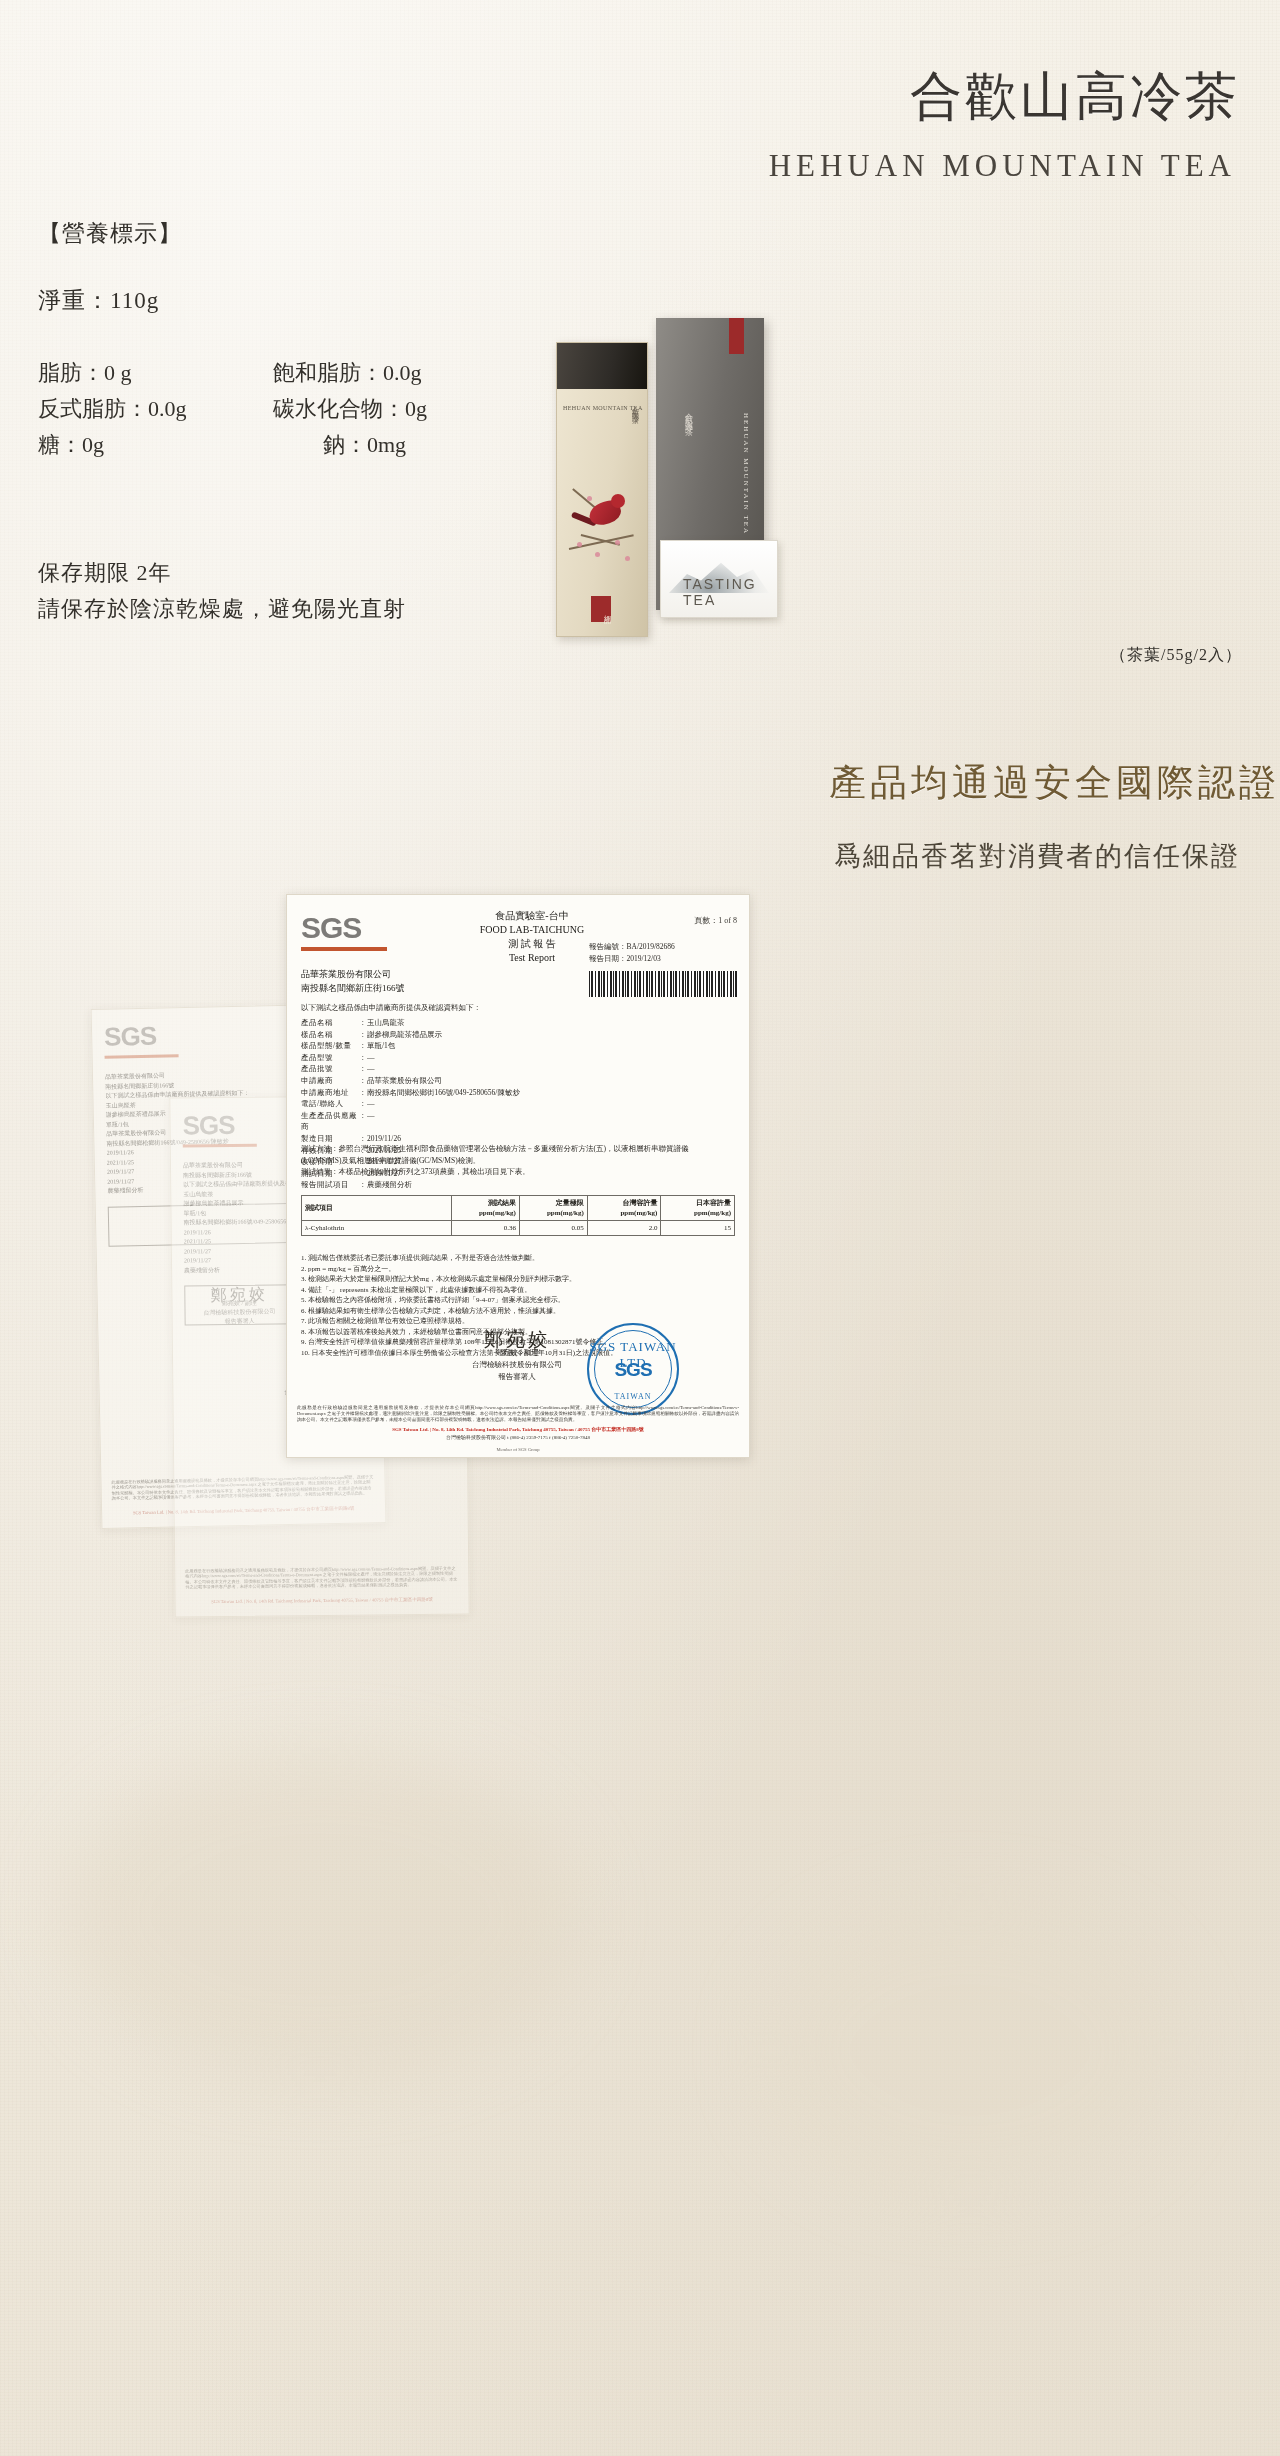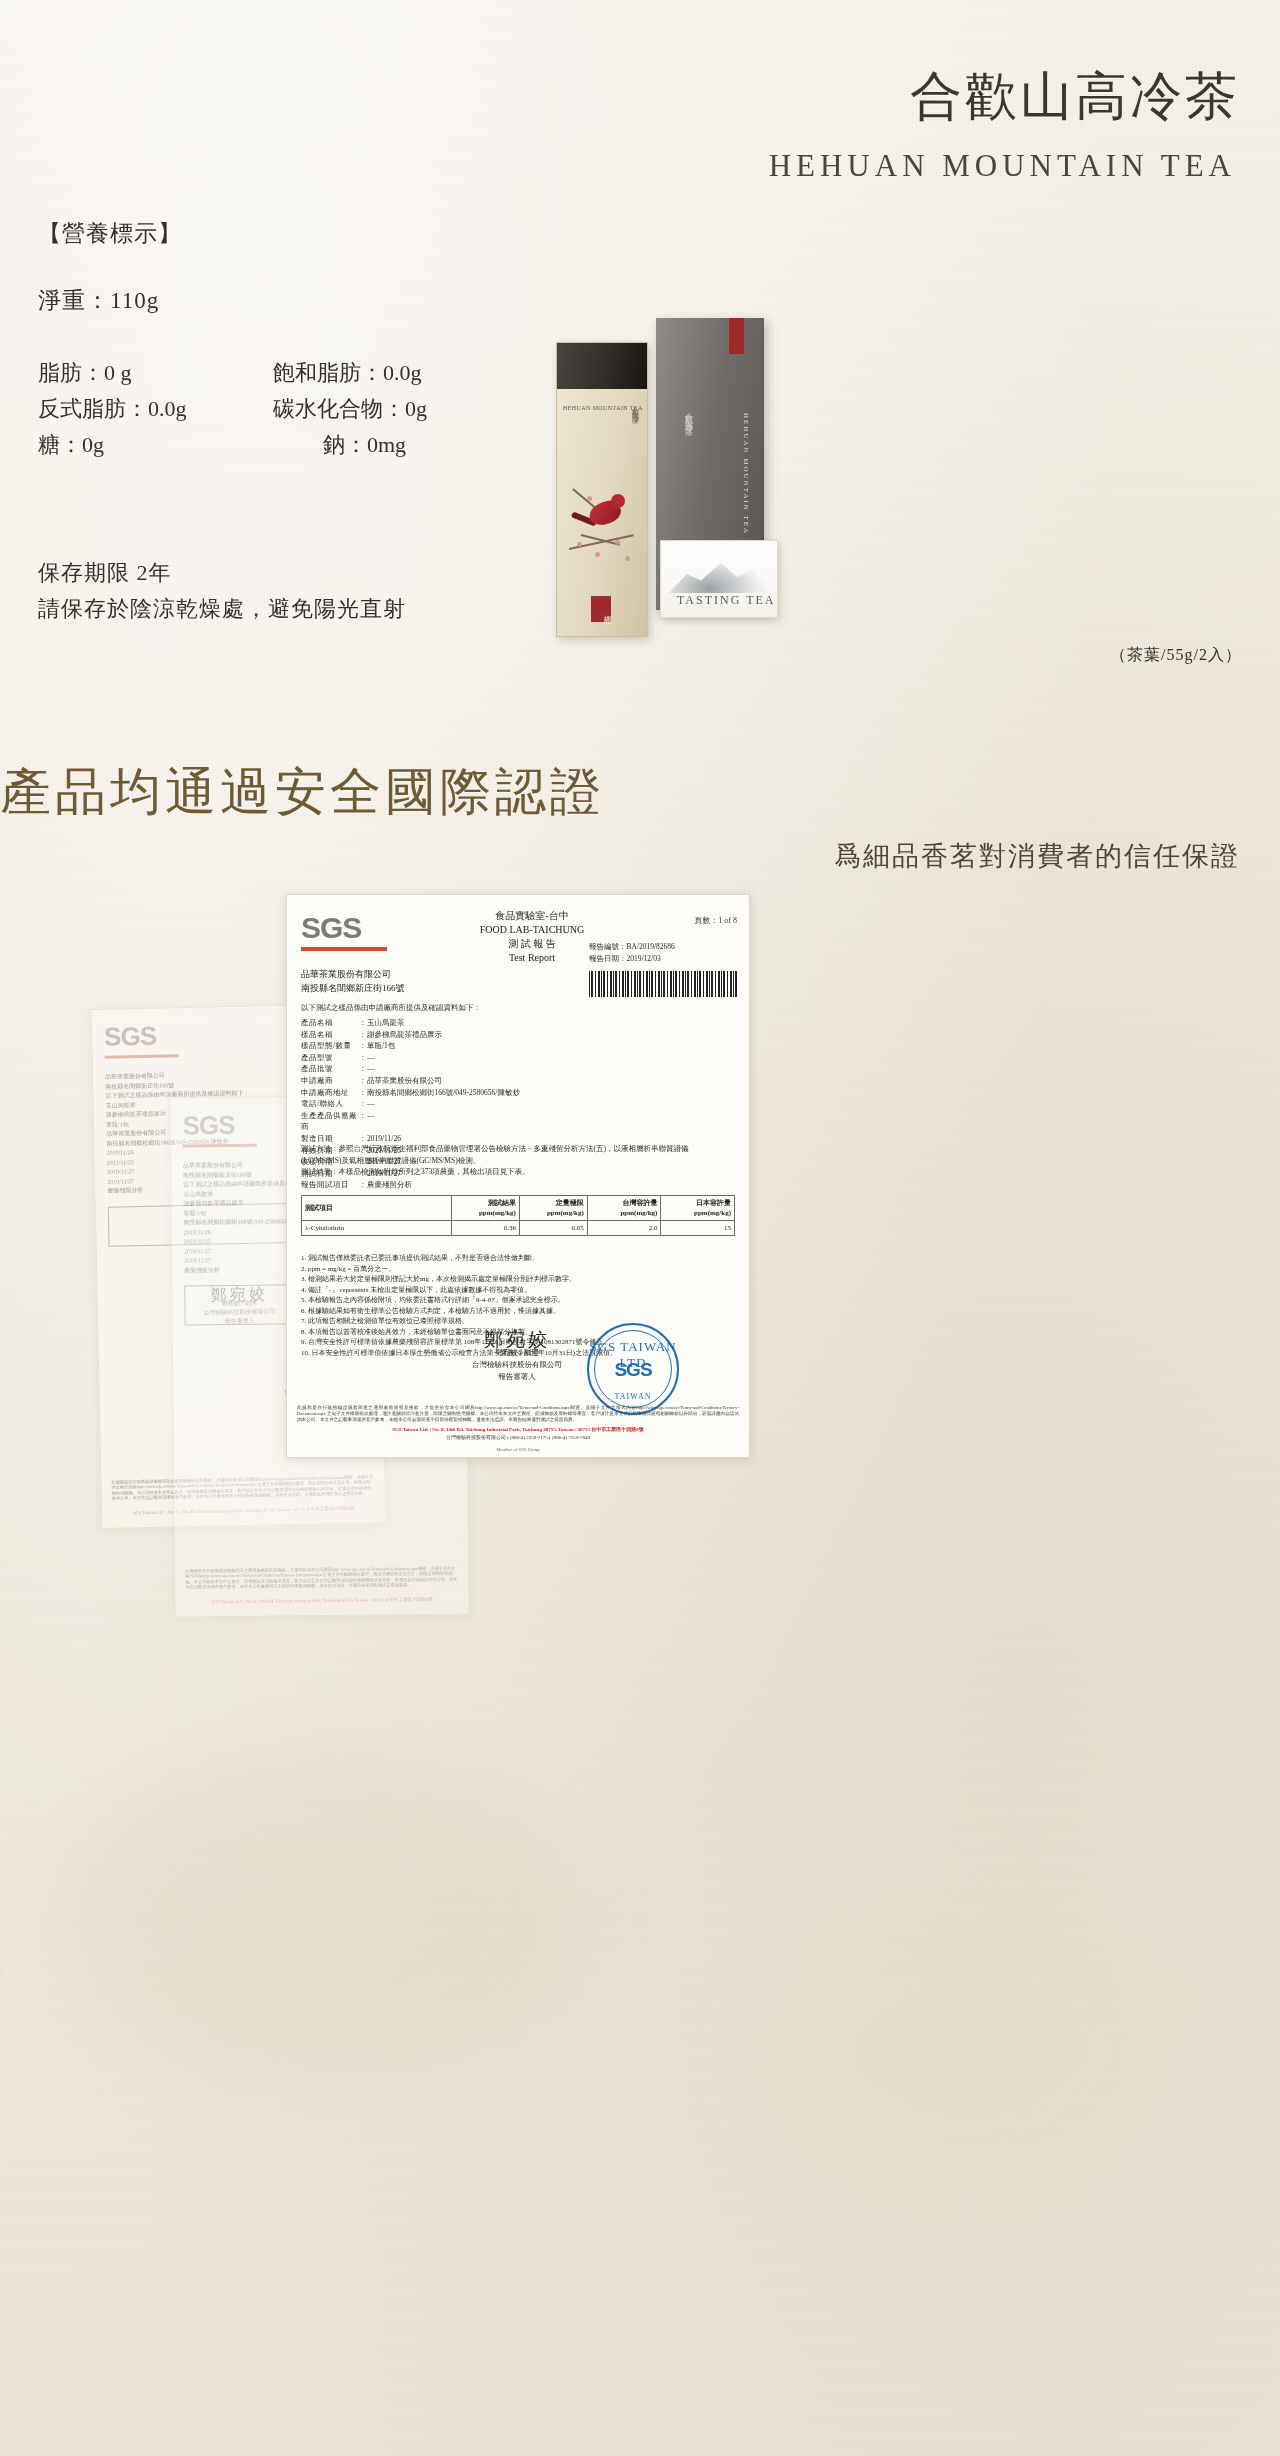--- a/index.html
+++ b/index.html
@@ -240,35 +240,35 @@
   }
   .tasting-card .mtn {
     position: absolute;
     left: 8px; top: 10px; right: 8px;
     height: 42px;
     background: radial-gradient(ellipse at 40% 90%, #9aa2a6 0%, rgba(200,205,206,.25) 55%, rgba(255,255,255,0) 75%);
     clip-path: polygon(0 100%, 18% 55%, 32% 70%, 52% 28%, 68% 62%, 84% 44%, 100% 100%);
   }
   .tasting-card .label {
     position: absolute;
-    left: 16px;
+    left: 22px;
     bottom: 9px;
-    font-size: 12px;
+    font-size: 14px;
     letter-spacing: 2px;
     color: #5e5950;
-    font-family: Liberation Serif, serif;
+    font-family: Liberation Sans, sans-serif;
   }
 
   
   .cert-title {
     position: absolute;
     left: 0; right: 0;
     top: 758px;
-    text-align: left;
-    font-size: 51px;
+    text-align: right;
+    font-size: 37px;
     letter-spacing: 4px;
     color: #6f5a34;
     font-family: "DejaVu Serif", serif;
     text-shadow: 0 1px 0 rgba(255,255,255,.55);
   }
   .cert-sub {
     position: absolute;
     right: 40px;
     top: 838px;
     font-size: 27px;

